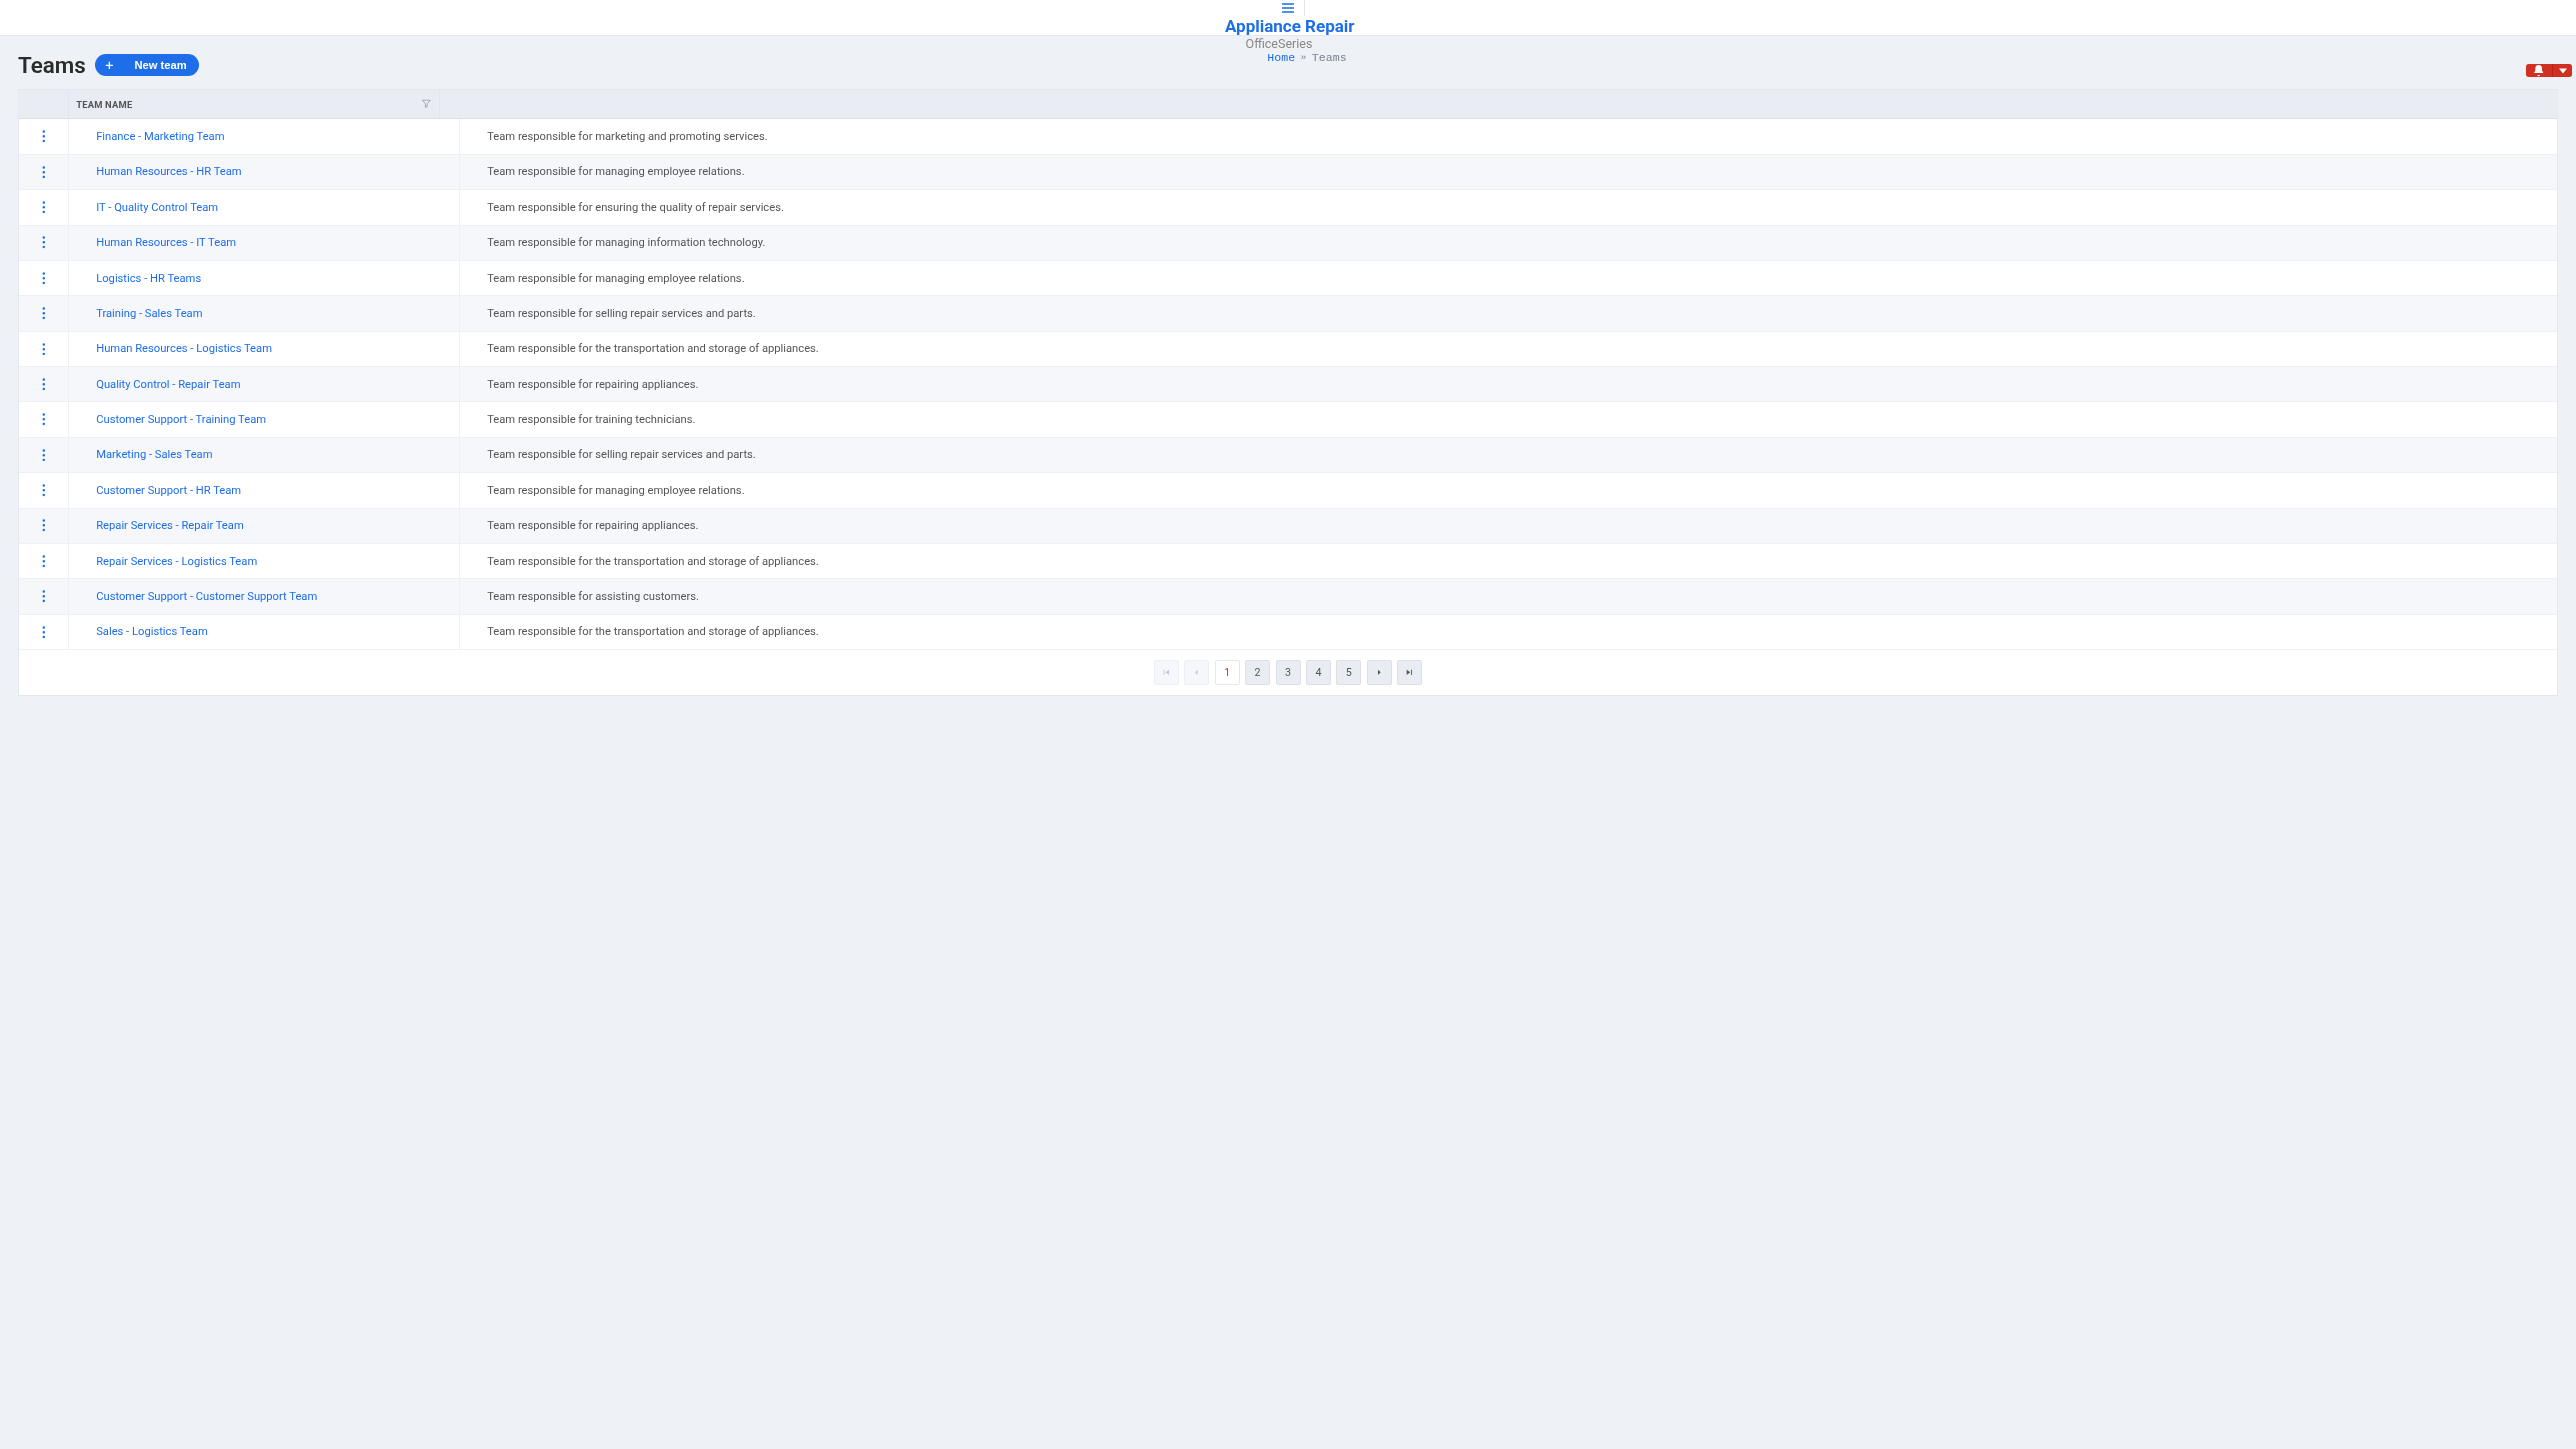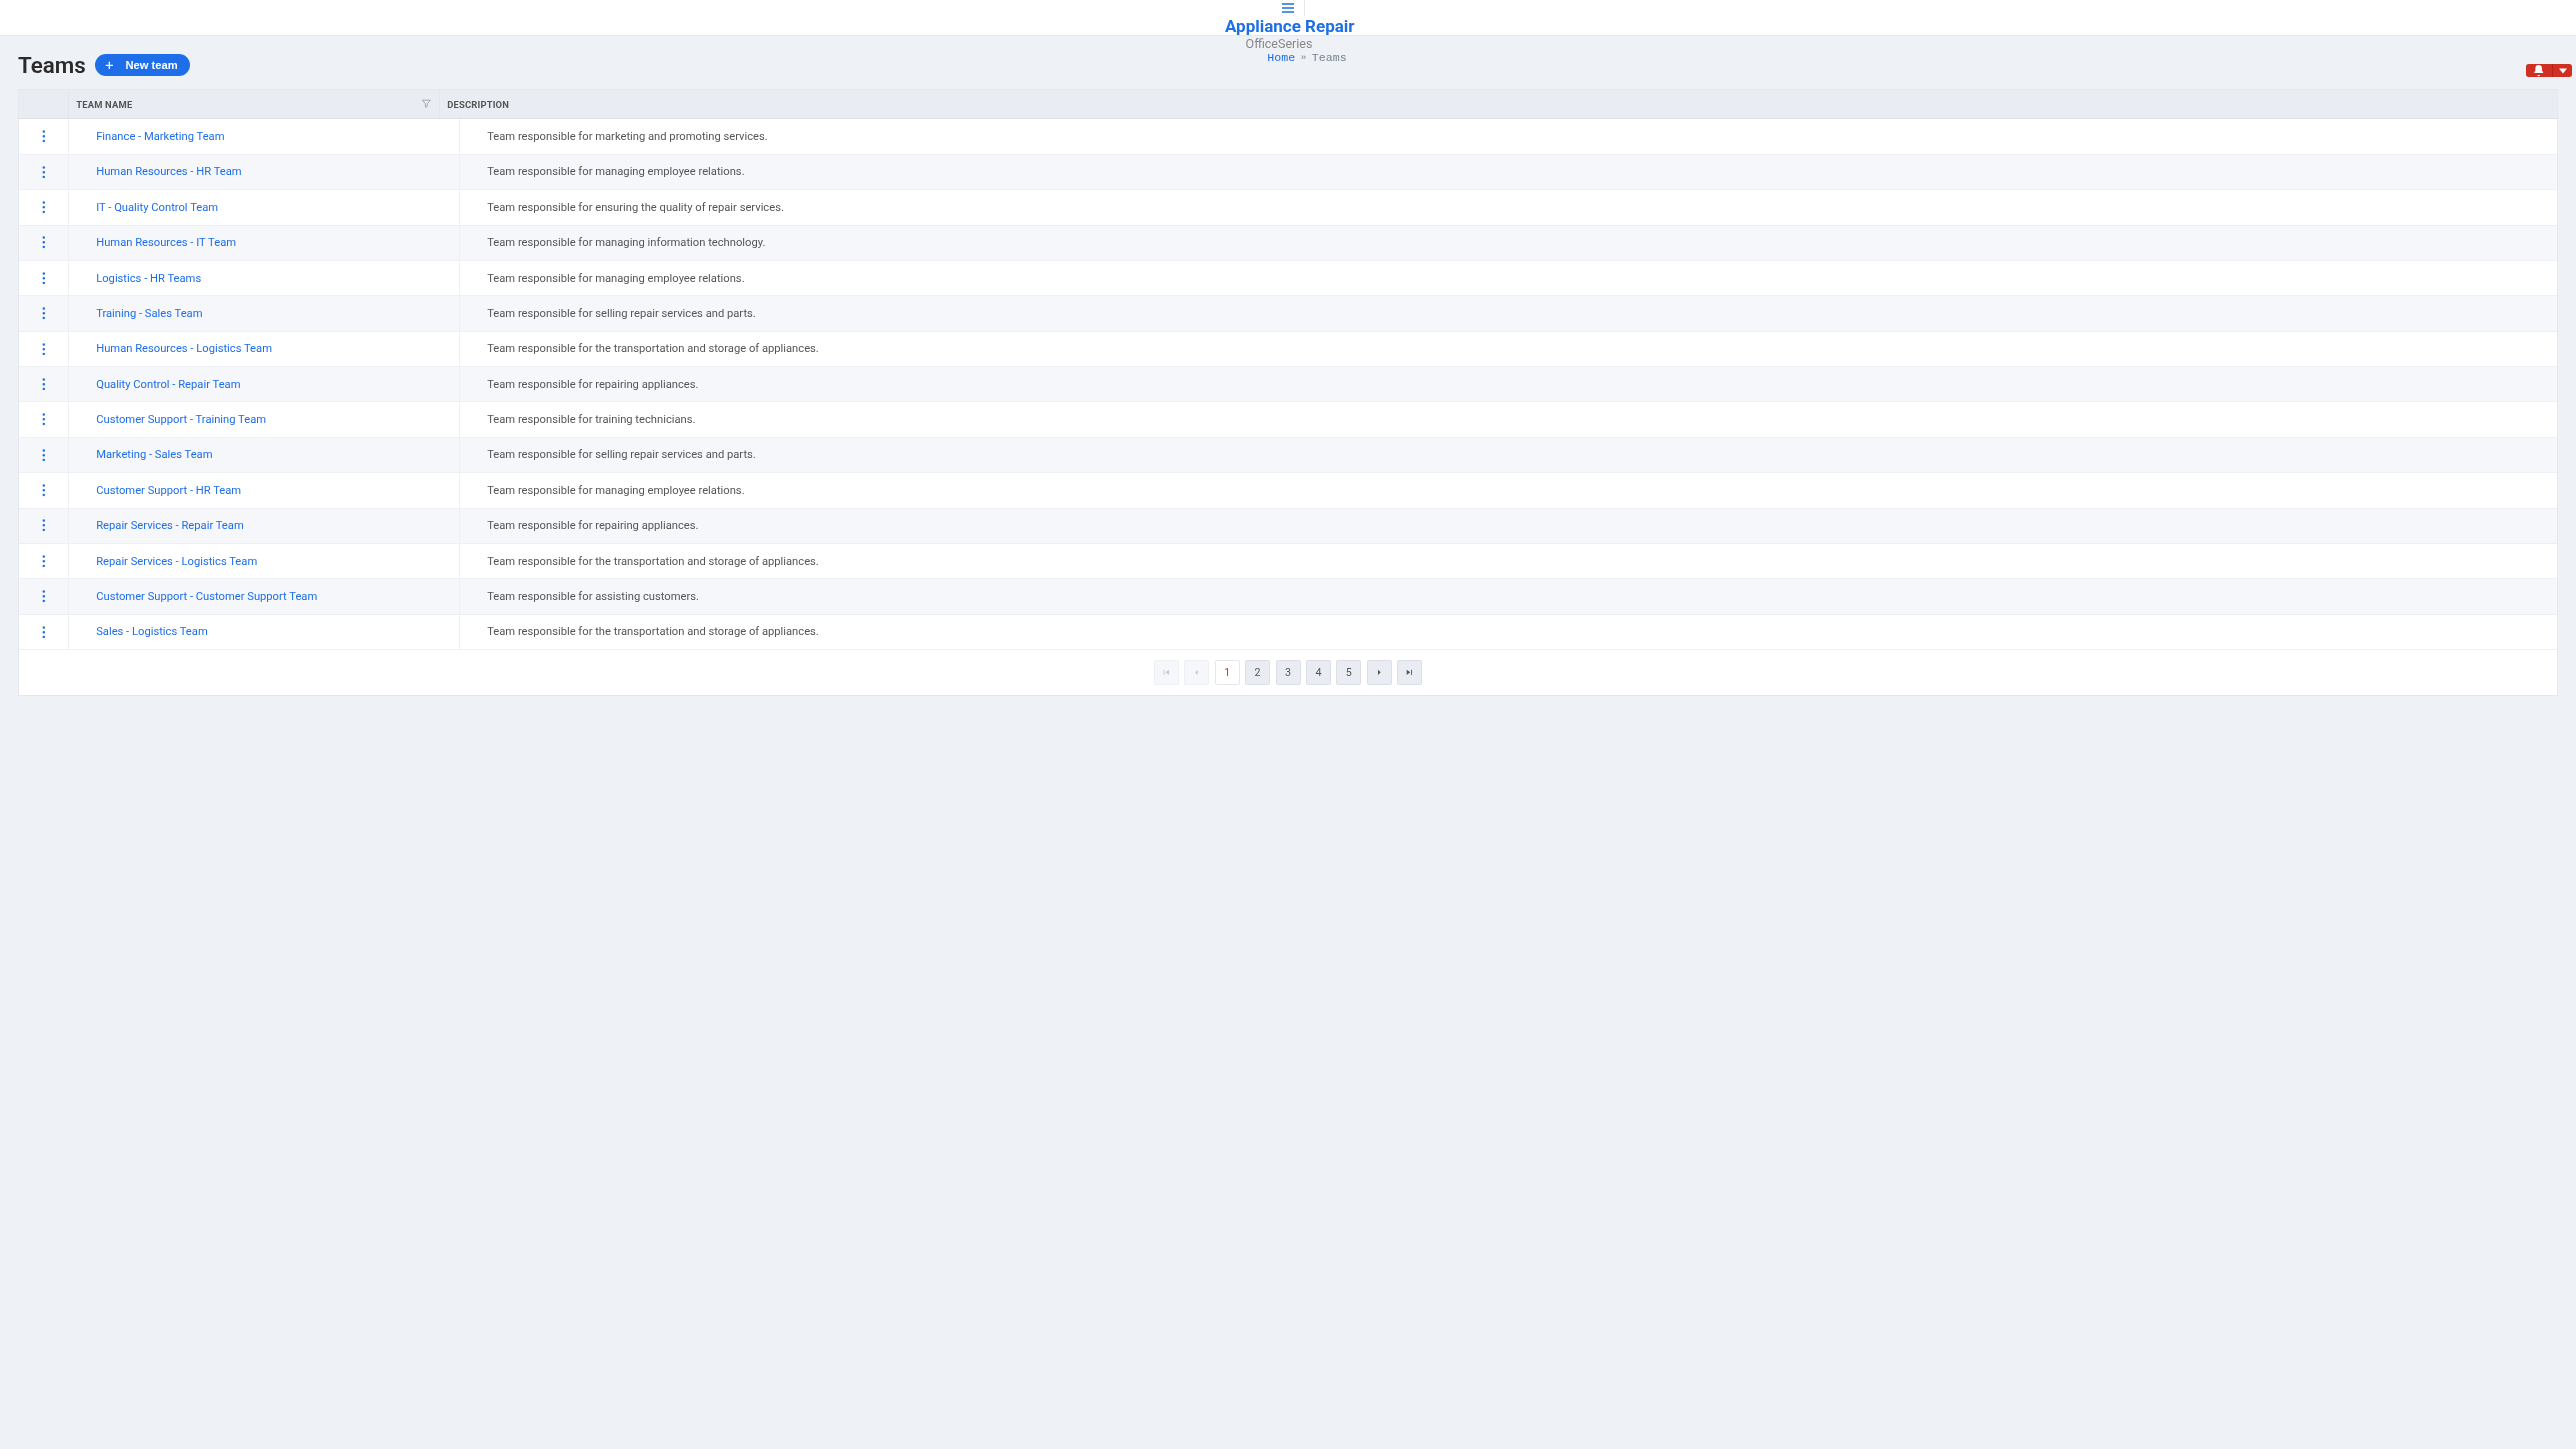--- a/index.html
+++ b/index.html
@@ -89,21 +89,21 @@
   background: #1d6ee8;
   color: #fff;
   border: none;
   border-radius: 12.5px;
   padding: 5.4px 12.5px 5.4px 9px;
   font-size: 11.2px;
   font-weight: 600;
   cursor: pointer;
   display: flex;
   align-items: center;
-  gap: 11px;
+  gap: 20px;
 }
 .new-btn svg { width: 10.7px; height: 10.7px; }
 .table-wrap {
   margin: 0 18px;
   background: #fff;
   border: 0.9px solid #e5e7ef;
 }
 .thead-row {
   display: flex;
   background: #e9edf3;
@@ -226,23 +226,20 @@
   <div class="thead-row">
     <div class="th col-actions"></div>
     <div class="th col-name">
       <span>Team Name</span>
       <span class="filter-icon">
         <svg width="10.7" height="10.7" viewBox="0 0 24 24" fill="none" stroke="#9aa1af" stroke-width="2">
             <path d="M3 5h18l-7 8v6l-4 2v-8z"></path>
           </svg>
       </span>
     </div>
-    <div class="th col-desc">
-      <span>Description</span>
-    </div>
   </div>
   <div class="tbody" id="tbody">
       <div class="trow">
         <div class="td col-actions">
           <div class="dots-btn">
             <svg width="3.6" height="12.5" viewBox="0 0 4 16">
               <circle cx="2" cy="2" r="1.6" fill="#1d6ee8"></circle>
               <circle cx="2" cy="8" r="1.6" fill="#1d6ee8"></circle>
               <circle cx="2" cy="14" r="1.6" fill="#1d6ee8"></circle>
             </svg>

